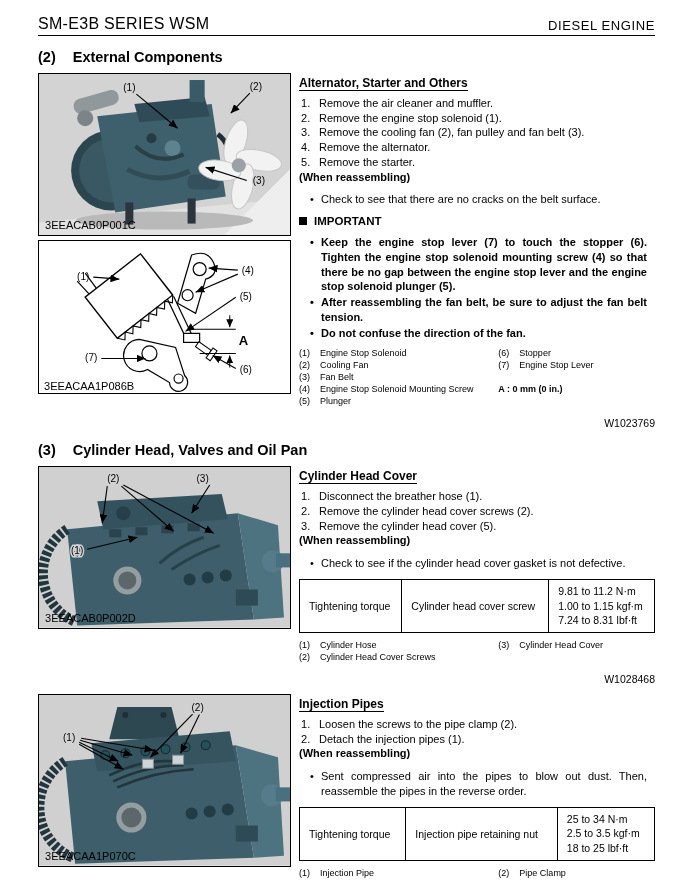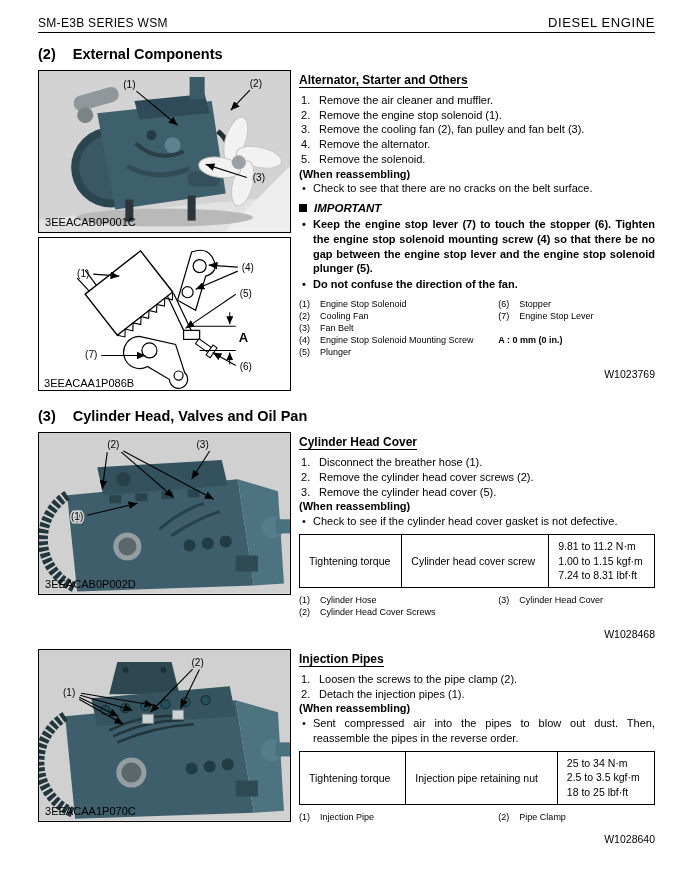--- a/index.html
+++ b/index.html
@@ -4,43 +4,43 @@
 <style>
   html,body{margin:0;padding:0;}
   body{
     width:687px;height:880px;background:#ffffff;color:#000;
     font-family:"Liberation Sans", sans-serif;overflow:hidden;
   }
   .page{padding:15px 32px 0 38px;}
   
   .hdr{display:flex;justify-content:space-between;align-items:flex-end;
        border-bottom:1.5px solid #000;padding-bottom:2px;}
-  .hdr-left{font-size:12px;letter-spacing:.3px;}
+  .hdr-left{font-size:16px;letter-spacing:.3px;}
   .hdr-right{font-size:13px;letter-spacing:.6px;}
   
   .sec-h{font-size:14.5px;font-weight:bold;margin:13px 0 8px 0;display:flex;}
   .sec-h .num{margin-right:17px;}
   
   .row{display:flex;align-items:flex-start;gap:8px;}
   .figs{width:253px;flex:none;}
   figure{margin:0 0 4px 0;border:1px solid #000;background:#fff;line-height:0;}
   figure svg{display:block;width:100%;height:auto;}
   .rcol{flex:1;min-width:0;}
   .sub-title{font-size:12px;font-weight:bold;display:inline-block;
              border-bottom:1.4px solid #000;margin:3px 0 5px 0;padding-bottom:0;}
   ol.steps{margin:0;padding:0;list-style:none;counter-reset:s;font-size:11px;line-height:1.34;}
   ol.steps li{counter-increment:s;position:relative;padding-left:20px;}
   ol.steps li::before{content:counter(s) ".";position:absolute;left:2px;}
   .when{font-size:11px;font-weight:bold;line-height:1.34;}
-  ul.bullets{margin:0;padding:0;list-style:none;font-size:11px;line-height:1.34;}
+  ul.bullets{margin:8px;padding:0;list-style:none;font-size:11px;line-height:1.34;}
   ul.bullets li{position:relative;padding-left:14px;}
   ul.bullets li::before{content:"\2022";position:absolute;left:3px;}
   ul.bold-bullets li{font-weight:bold;text-align:justify;margin-bottom:1px;}
   .just{text-align:justify;}
-  .imp{display:flex;align-items:center;gap:7px;font-size:11.5px;font-weight:bold;margin:6px 0 3px 0;font-style:italic;}
+  .imp{display:flex;align-items:center;gap:7px;font-size:11.5px;font-weight:bold;margin:6px 0 3px 0;}
   .imp-sq{width:8px;height:8px;background:#000;flex:none;}
   
   .parts{display:flex;font-size:9px;line-height:1.32;margin-top:7px;}
   .pcol-l{width:56%;}
   .pcol-r{width:44%;}
   .part{display:flex;min-height:12px;}
   .pnum{flex:none;width:21px;}
   .pname{flex:1;padding-right:8px;}
   .spacer12{height:12px;}
   .dim-note{font-weight:bold;font-size:9px;}
@@ -166,32 +166,33 @@
       </figure>
     </div>
 
     <div class="rcol">
       <div class="sub-title">Alternator, Starter and Others</div>
       <ol class="steps">
         <li>Remove the air cleaner and muffler.</li>
         <li>Remove the engine stop solenoid (1).</li>
         <li>Remove the cooling fan (2), fan pulley and fan belt (3).</li>
         <li>Remove the alternator.</li>
-        <li>Remove the solenoid.</li>
+        <li>Remove the starter.</li>
       </ol>
       <div class="when">(When reassembling)</div>
       <ul class="bullets">
         <li>Check to see that there are no cracks on the belt surface.</li>
       </ul>
       <div class="imp">
         <span class="imp-sq"></span>
         <span>IMPORTANT</span>
       </div>
       <ul class="bullets bold-bullets">
         <li>Keep the engine stop lever (7) to touch the stopper (6). Tighten the engine stop solenoid mounting screw (4) so that there be no gap between the engine stop lever and the engine stop solenoid plunger (5).</li>
+        <li>After reassembling the fan belt, be sure to adjust the fan belt tension.</li>
         <li>Do not confuse the direction of the fan.</li>
       </ul>
       <div class="parts">
         <div class="pcol-l">
           <div class="part">
               <span class="pnum">(1)</span>
               <span class="pname">Engine Stop Solenoid</span>
             </div>
           <div class="part">
               <span class="pnum">(2)</span>

